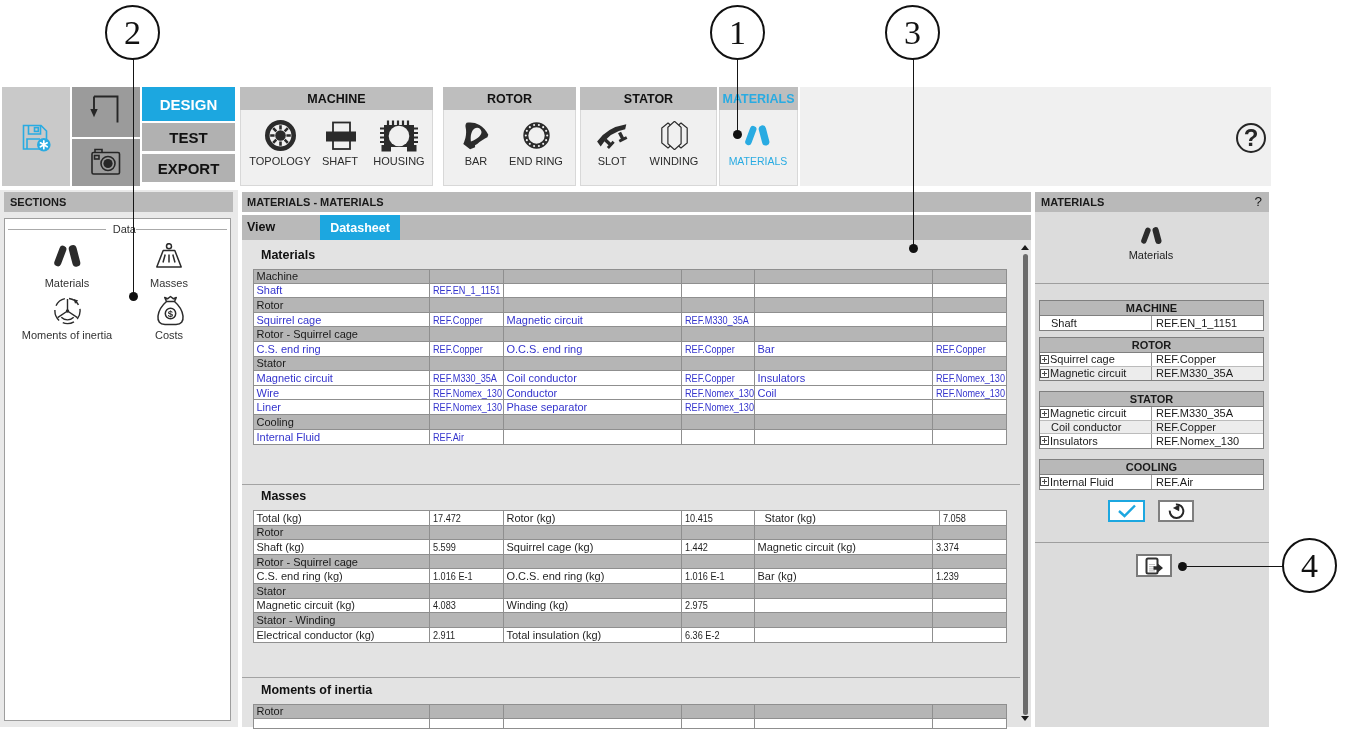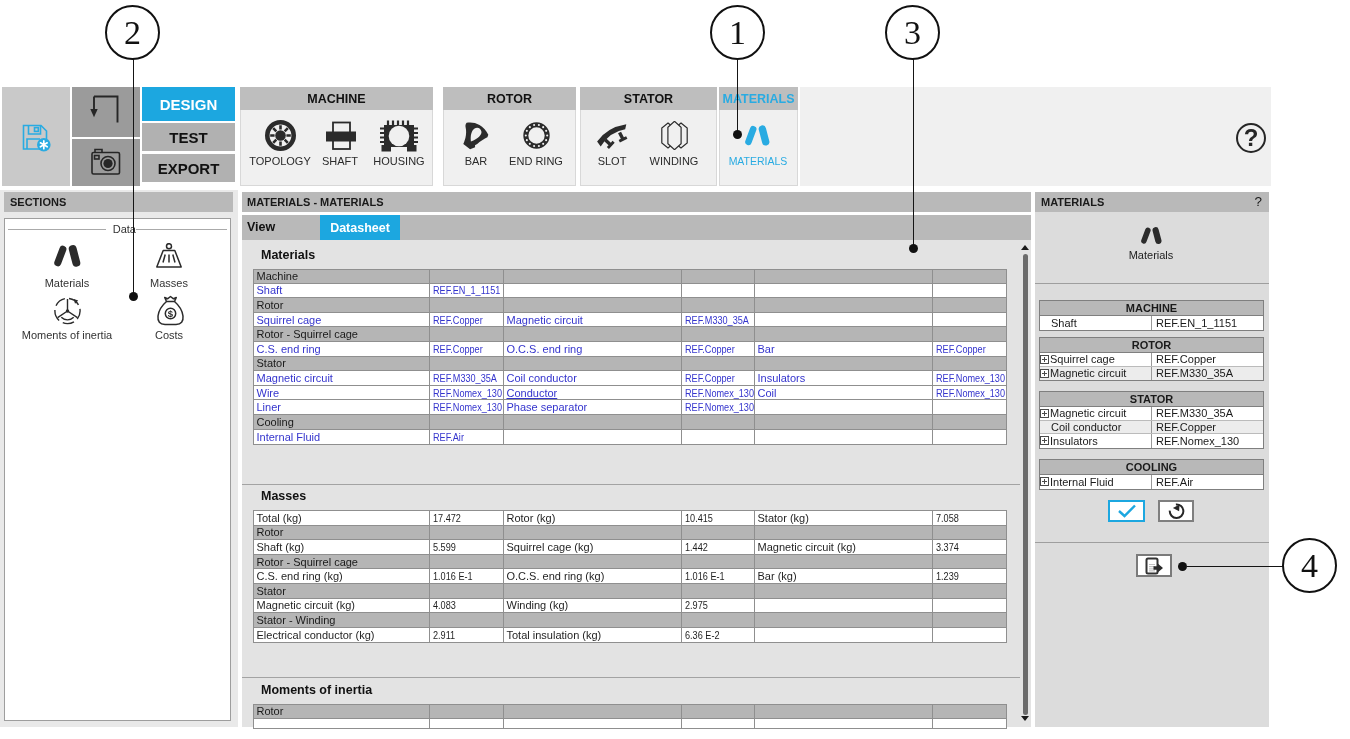--- a/index.html
+++ b/index.html
@@ -273,21 +273,21 @@
 <div class="tc bl" style="width:178px;">Insulators</div>
 <div class="tc bl" style="width:71px;flex:1;">
         <span class="vx">REF.Nomex_130</span>
       </div>
 </div>
 <div class="trow" style="height:14.6px;">
 <div class="tc bl" style="width:176px;">Wire</div>
 <div class="tc bl" style="width:74px;">
         <span class="vx">REF.Nomex_130</span>
       </div>
-<div class="tc bl" style="width:178px;text-decoration:underline;">Conductor</div>
+<div class="tc bl" style="width:178px;">Conductor</div>
 <div class="tc bl" style="width:73px;">
         <span class="vx">REF.Nomex_130</span>
       </div>
 <div class="tc bl" style="width:178px;">Coil</div>
 <div class="tc bl" style="width:71px;flex:1;">
         <span class="vx">REF.Nomex_130</span>
       </div>
 </div>
 <div class="trow" style="height:14.6px;">
 <div class="tc bl" style="width:176px;">Liner</div>
@@ -325,21 +325,21 @@
 <div class="tbl" style="left:253px;top:510px;width:752px;">
 <div class="trow" style="height:14.6px;">
 <div class="tc bk" style="width:176px;">Total (kg)</div>
 <div class="tc bk" style="width:74px;">
         <span class="vx">17.472</span>
       </div>
 <div class="tc bk" style="width:178px;">Rotor (kg)</div>
 <div class="tc bk" style="width:73px;">
         <span class="vx">10.415</span>
       </div>
-<div class="tc bk" style="width:178px;">Stator (kg)</div>
+<div class="tc bk" style="width:178px;margin-left:7px;">Stator (kg)</div>
 <div class="tc bk" style="width:71px;flex:1;">
         <span class="vx">7.058</span>
       </div>
 </div>
 <div class="trow" style="height:14.6px;">
 <div class="tc gr" style="width:176px;">Rotor</div>
 <div class="tc gr" style="width:74px;"></div>
 <div class="tc gr" style="width:178px;"></div>
 <div class="tc gr" style="width:73px;"></div>
 <div class="tc gr" style="width:178px;"></div>

